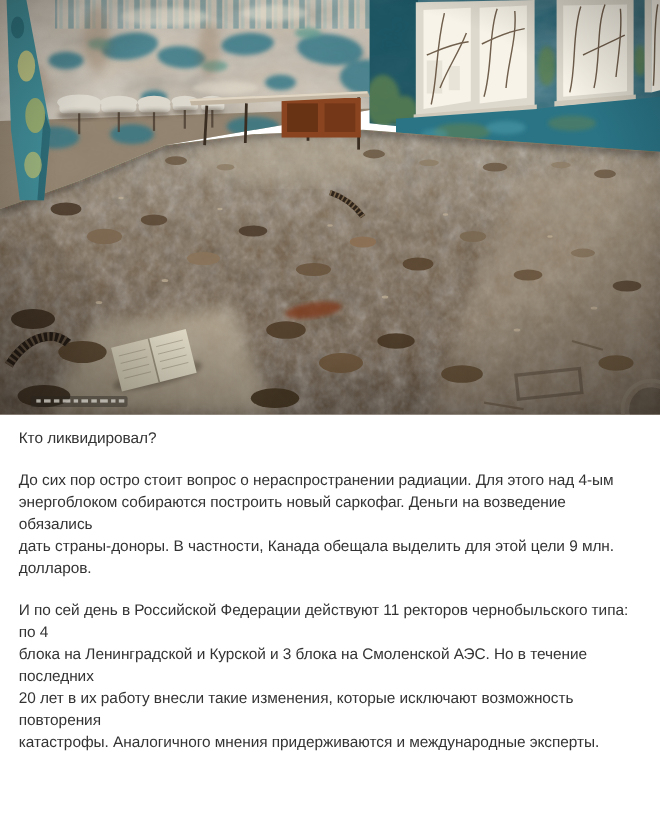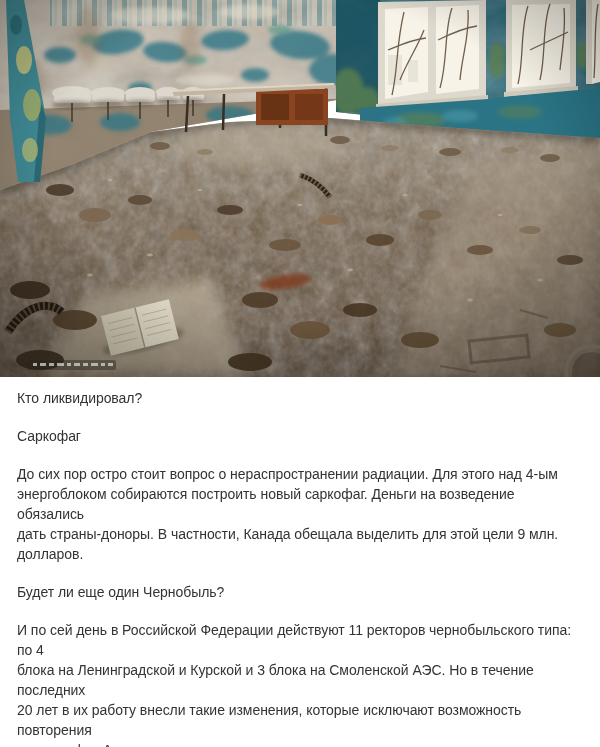--- a/index.html
+++ b/index.html
@@ -332,25 +332,23 @@
             <rect x="91" y="363" width="7" height="3"></rect>
           <rect x="101" y="363" width="4" height="3"></rect>
             <rect x="108" y="363" width="5" height="3"></rect>
         </g>
       </g>
     </svg>
   </figure>
 
   <div class="article">
     <p>Кто ликвидировал?</p>
-    <p>Саркофаг</p>
     <p>До сих пор остро стоит вопрос о нераспространении радиации. Для этого над 4-ым
 энергоблоком собираются построить новый саркофаг. Деньги на возведение обязались
 дать страны-доноры. В частности, Канада обещала выделить для этой цели 9 млн.
 долларов.</p>
-    <p>Будет ли еще один Чернобыль?</p>
     <p>И по сей день в Российской Федерации действуют 11 ректоров чернобыльского типа: по 4
 блока на Ленинградской и Курской и 3 блока на Смоленской АЭС. Но в течение последних
 20 лет в их работу внесли такие изменения, которые исключают возможность повторения
 катастрофы. Аналогичного мнения придерживаются и международные эксперты.</p>
   </div>
 
 </div>
 
 </body></html>

